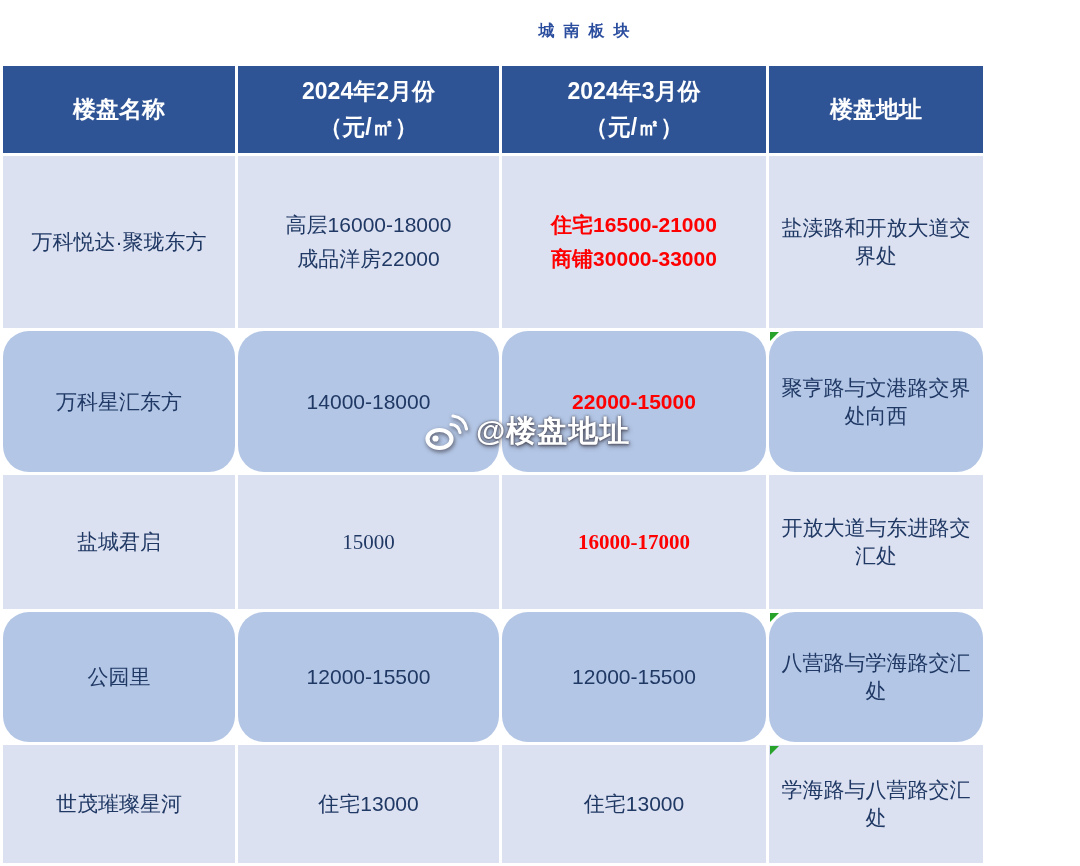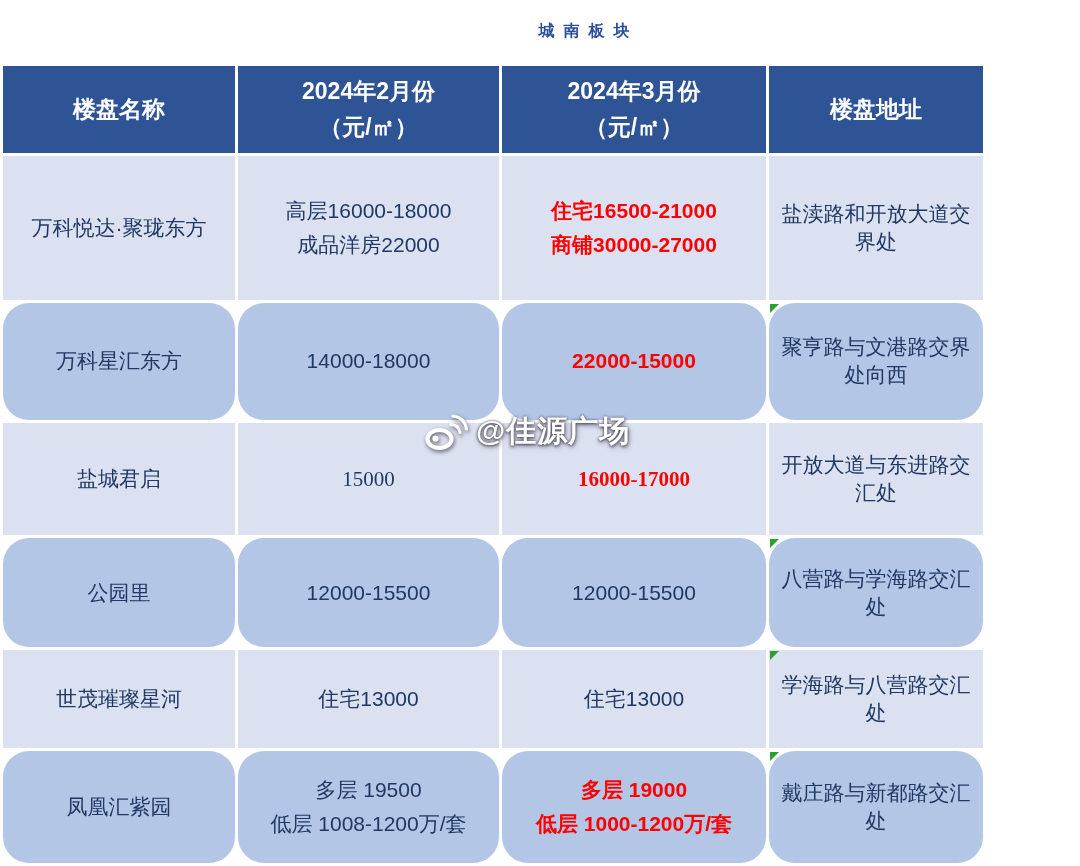--- a/index.html
+++ b/index.html
@@ -81,21 +81,21 @@
   </thead>
   <tbody>
     <tr class="light r0">
       <td><span>万科悦达·聚珑东方</span></td>
       <td>
         <div class="line">高层16000-18000</div>
         <div class="line">成品洋房22000</div>
       </td>
       <td class="red">
         <div class="line">住宅16500-21000</div>
-        <div class="line">商铺30000-27000</div>
+        <div class="line">商铺30000-33000</div>
       </td>
       <td><span>盐渎路和开放大道交界处</span></td>
     </tr>
     <tr class="dark r1">
       <td><span>万科星汇东方</span></td>
       <td><span>14000-18000</span></td>
       <td class="red"><span>22000-15000</span></td>
       <td><span class="corner-flag"></span><span>聚亨路与文港路交界处向西</span></td>
     </tr>
     <tr class="light r2">
@@ -109,36 +109,24 @@
       <td><span>12000-15500</span></td>
       <td><span>12000-15500</span></td>
       <td><span class="corner-flag"></span><span>八营路与学海路交汇处</span></td>
     </tr>
     <tr class="light r6">
       <td><span>世茂璀璨星河</span></td>
       <td><span>住宅13000</span></td>
       <td><span>住宅13000</span></td>
       <td><span class="corner-flag"></span><span>学海路与八营路交汇处</span></td>
     </tr>
-    <tr class="dark r7">
-      <td><span>凤凰汇紫园</span></td>
-      <td>
-        <div class="line">多层 19500</div>
-        <div class="line">低层 1008-1200万/套</div>
-      </td>
-      <td class="red">
-        <div class="line">多层 19000</div>
-        <div class="line">低层 1000-1200万/套</div>
-      </td>
-      <td><span class="corner-flag"></span><span>戴庄路与新都路交汇处</span></td>
-    </tr>
   </tbody>
 </table>
 
 <div class="watermark">
   <svg class="wm-icon" width="44" height="40" viewBox="0 0 44 40">
     <ellipse cx="15.5" cy="28" rx="12" ry="9" fill="none" stroke="#ffffff" stroke-width="4.2"></ellipse>
     <circle cx="11.5" cy="27.5" r="3.1" fill="#ffffff"></circle>
     <path d="M27 13.5 q7.5 0.5 9 8" fill="none" stroke="#ffffff" stroke-width="3.2" stroke-linecap="round"></path>
     <path d="M29 5 q11.5 1.5 13.5 13" fill="none" stroke="#ffffff" stroke-width="3.2" stroke-linecap="round"></path>
   </svg>
-  <span class="wm-text">@佳源广场</span>
+  <span class="wm-text">@楼盘地址</span>
 </div>
 
 </body></html>

